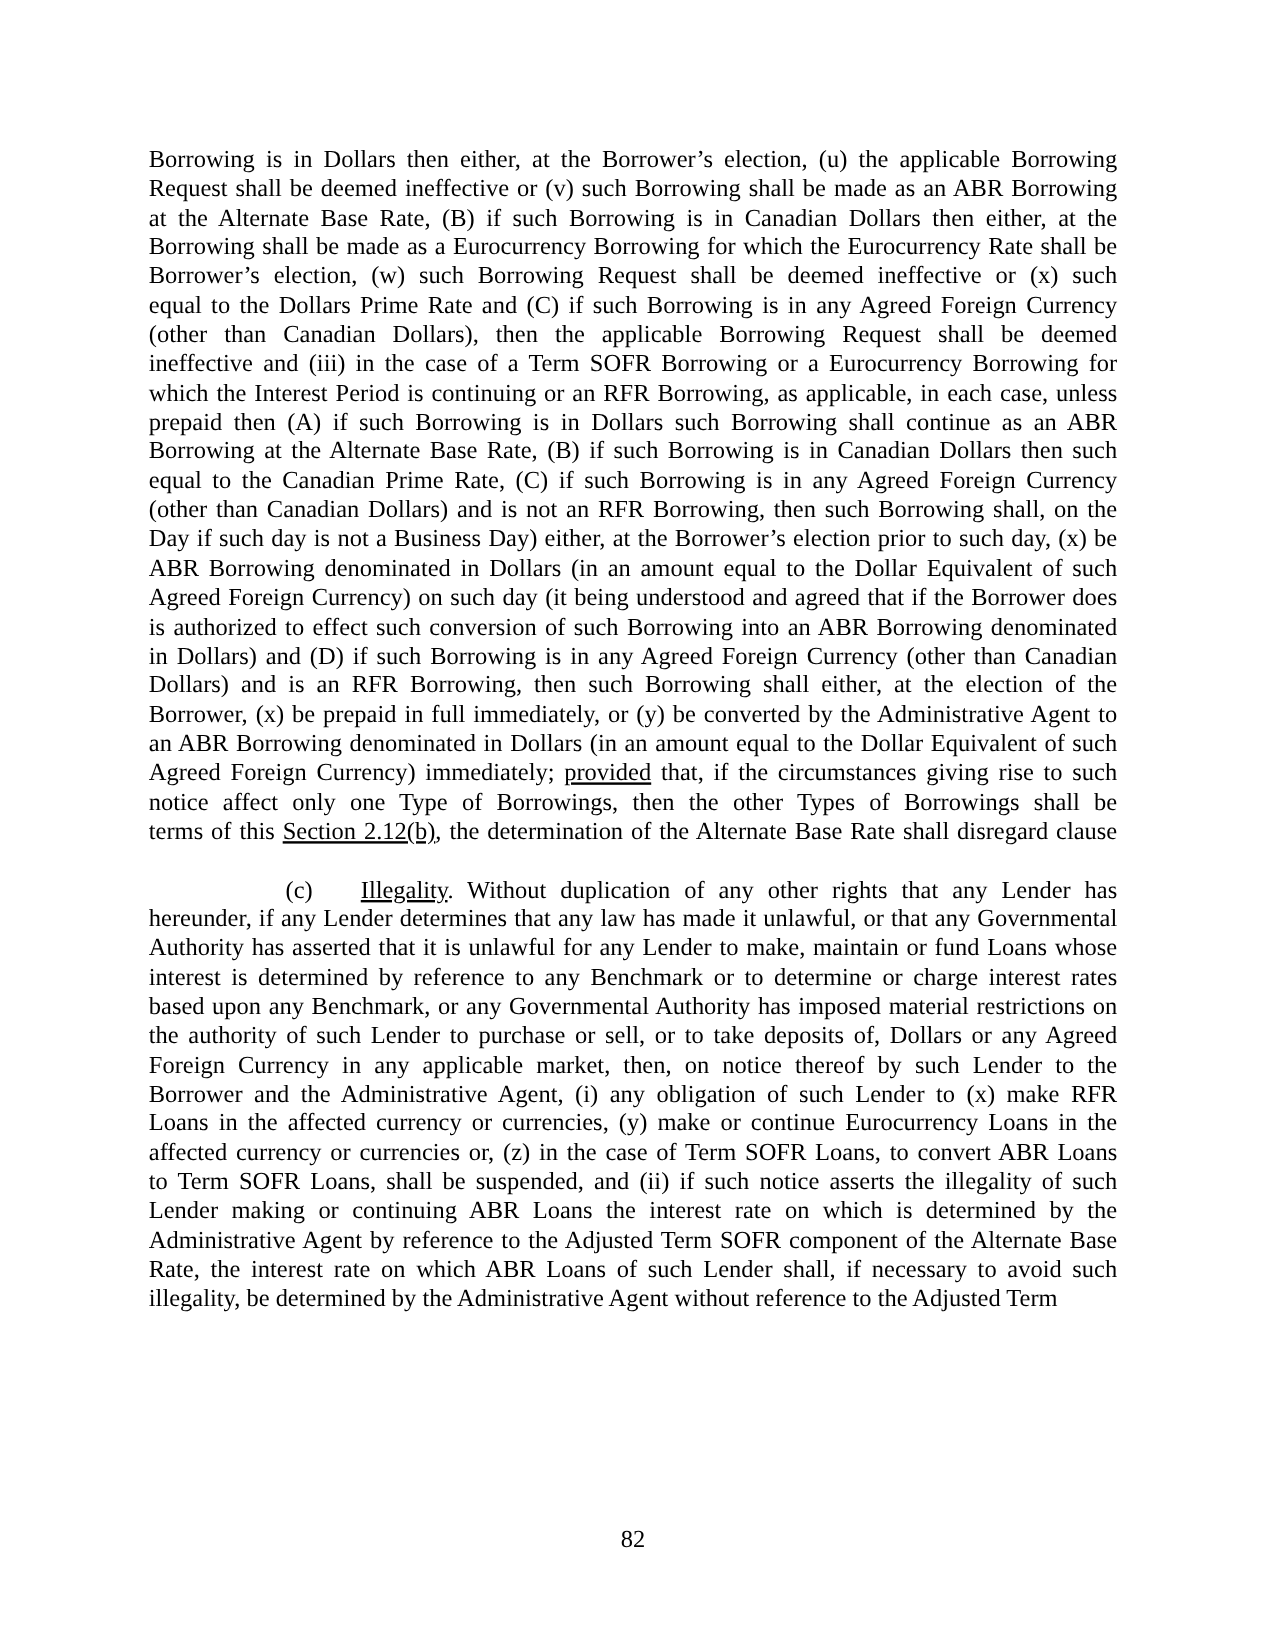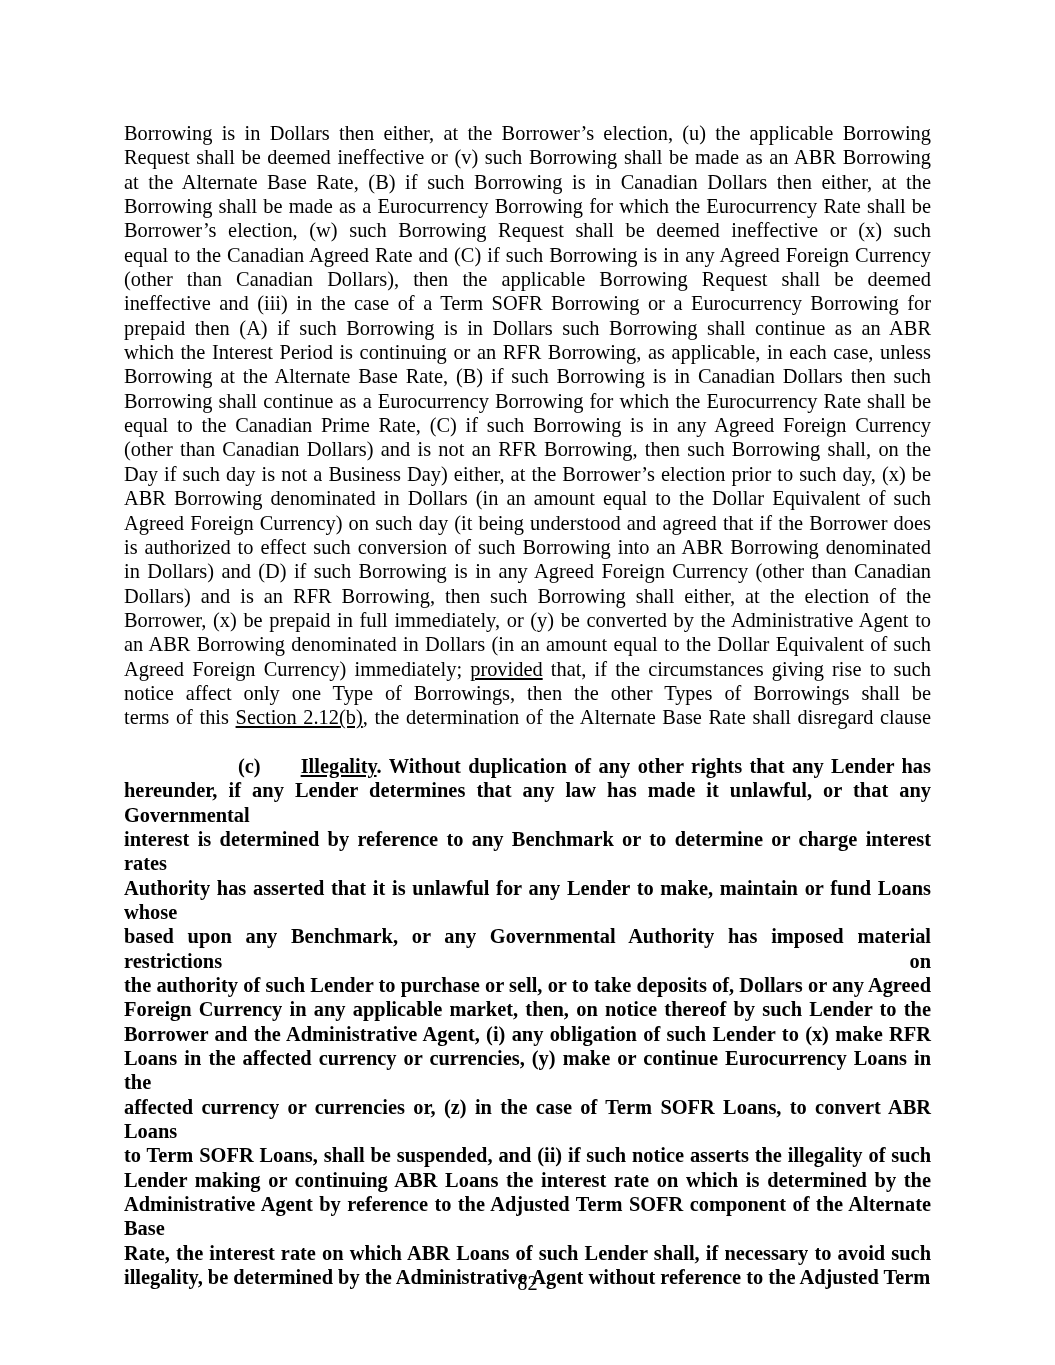--- a/index.html
+++ b/index.html
@@ -21,21 +21,21 @@
     height: 1365px;
     background: #ffffff;
   }
   .text-block {
     position: absolute;
     left: 124px;
     top: 121px;
     width: 807px;
   }
   .para { margin: 0; }
-  .para + .para { margin-top: 24.35px; font-weight: bold; }
+  .para + .para { margin-top: 24.35px; }
   .line {
     font-size: 20.4px;
     line-height: 24.35px;
     text-align: justify;
     text-align-last: justify;
     -moz-text-align-last: justify;
     white-space: normal;
   }
   .line.last {
     text-align-last: left;
@@ -66,46 +66,45 @@
 <body>
 
 <div class="page">
   <div class="text-block">
       <div class="para">
         <div class="line">Borrowing is in Dollars then either, at the Borrower’s election, (u) the applicable Borrowing</div>
         <div class="line">Request shall be deemed ineffective or (v) such Borrowing shall be made as an ABR Borrowing</div>
         <div class="line">at the Alternate Base Rate, (B) if such Borrowing is in Canadian Dollars then either, at the</div>
         <div class="line">Borrowing shall be made as a Eurocurrency Borrowing for which the Eurocurrency Rate shall be</div>
         <div class="line">Borrower’s election, (w) such Borrowing Request shall be deemed ineffective or (x) such</div>
-        <div class="line">equal to the Canadian Agreed Rate and (C) if such Borrowing is in any Agreed Foreign Currency</div>
+        <div class="line">equal to the Dollars Prime Rate and (C) if such Borrowing is in any Agreed Foreign Currency</div>
         <div class="line">(other than Canadian Dollars), then the applicable Borrowing Request shall be deemed</div>
         <div class="line">ineffective and (iii) in the case of a Term SOFR Borrowing or a Eurocurrency Borrowing for</div>
+        <div class="line">which the Interest Period is continuing or an RFR Borrowing, as applicable, in each case, unless</div>
         <div class="line">prepaid then (A) if such Borrowing is in Dollars such Borrowing shall continue as an ABR</div>
-        <div class="line">which the Interest Period is continuing or an RFR Borrowing, as applicable, in each case, unless</div>
         <div class="line">Borrowing at the Alternate Base Rate, (B) if such Borrowing is in Canadian Dollars then such</div>
-        <div class="line">Borrowing shall continue as a Eurocurrency Borrowing for which the Eurocurrency Rate shall be</div>
         <div class="line">equal to the Canadian Prime Rate, (C) if such Borrowing is in any Agreed Foreign Currency</div>
         <div class="line">(other than Canadian Dollars) and is not an RFR Borrowing, then such Borrowing shall, on the</div>
         <div class="line">Day if such day is not a Business Day) either, at the Borrower’s election prior to such day, (x) be</div>
         <div class="line">ABR Borrowing denominated in Dollars (in an amount equal to the Dollar Equivalent of such</div>
         <div class="line">Agreed Foreign Currency) on such day (it being understood and agreed that if the Borrower does</div>
         <div class="line">is authorized to effect such conversion of such Borrowing into an ABR Borrowing denominated</div>
         <div class="line">in Dollars) and (D) if such Borrowing is in any Agreed Foreign Currency (other than Canadian</div>
         <div class="line">Dollars) and is an RFR Borrowing, then such Borrowing shall either, at the election of the</div>
         <div class="line">Borrower, (x) be prepaid in full immediately, or (y) be converted by the Administrative Agent to</div>
         <div class="line">an ABR Borrowing denominated in Dollars (in an amount equal to the Dollar Equivalent of such</div>
         <div class="line">Agreed Foreign Currency) immediately; <span class="u">provided</span> that, if the circumstances giving rise to such</div>
         <div class="line">notice affect only one Type of Borrowings, then the other Types of Borrowings shall be</div>
         <div class="line">terms of this <span class="u">Section 2.12(b)</span>, the determination of the Alternate Base Rate shall disregard clause</div>
       </div>
       <div class="para indent">
         <div class="line">(c)<span class="tab"></span><span class="u">Illegality</span>.  Without duplication of any other rights that any Lender has</div>
         <div class="line">hereunder, if any Lender determines that any law has made it unlawful, or that any Governmental</div>
+        <div class="line">Authority has asserted that it is unlawful for any Lender to make, maintain or fund Loans whose</div>
         <div class="line">interest is determined by reference to any Benchmark or to determine or charge interest rates</div>
-        <div class="line">Authority has asserted that it is unlawful for any Lender to make, maintain or fund Loans whose</div>
         <div class="line">based upon any Benchmark, or any Governmental Authority has imposed material restrictions on</div>
         <div class="line">the authority of such Lender to purchase or sell, or to take deposits of, Dollars or any Agreed</div>
         <div class="line">Foreign Currency in any applicable market, then, on notice thereof by such Lender to the</div>
         <div class="line">Borrower and the Administrative Agent, (i) any obligation of such Lender to (x) make RFR</div>
         <div class="line">Loans in the affected currency or currencies, (y) make or continue Eurocurrency Loans in the</div>
         <div class="line">affected currency or currencies or, (z) in the case of Term SOFR Loans,  to convert ABR Loans</div>
         <div class="line">to Term SOFR Loans, shall be suspended, and (ii) if such notice asserts the illegality of such</div>
         <div class="line">Lender making or continuing ABR Loans the interest rate on which is determined by the</div>
         <div class="line">Administrative Agent by reference to the Adjusted Term SOFR component of the Alternate Base</div>
         <div class="line">Rate, the interest rate on which ABR Loans of such Lender shall, if necessary to avoid such</div>

